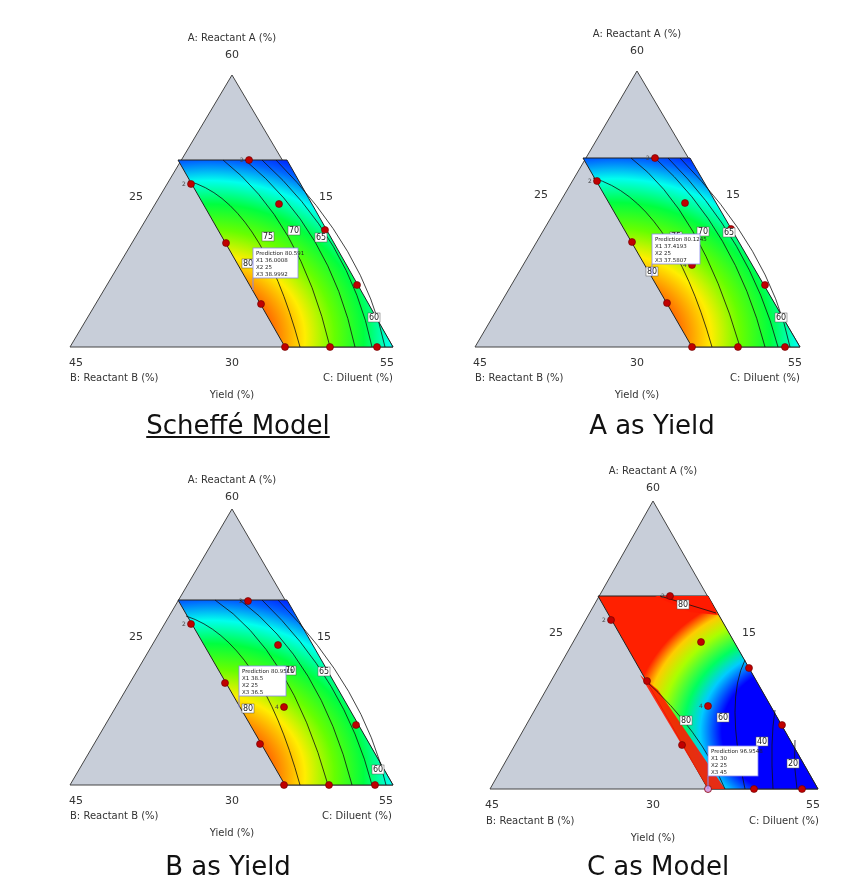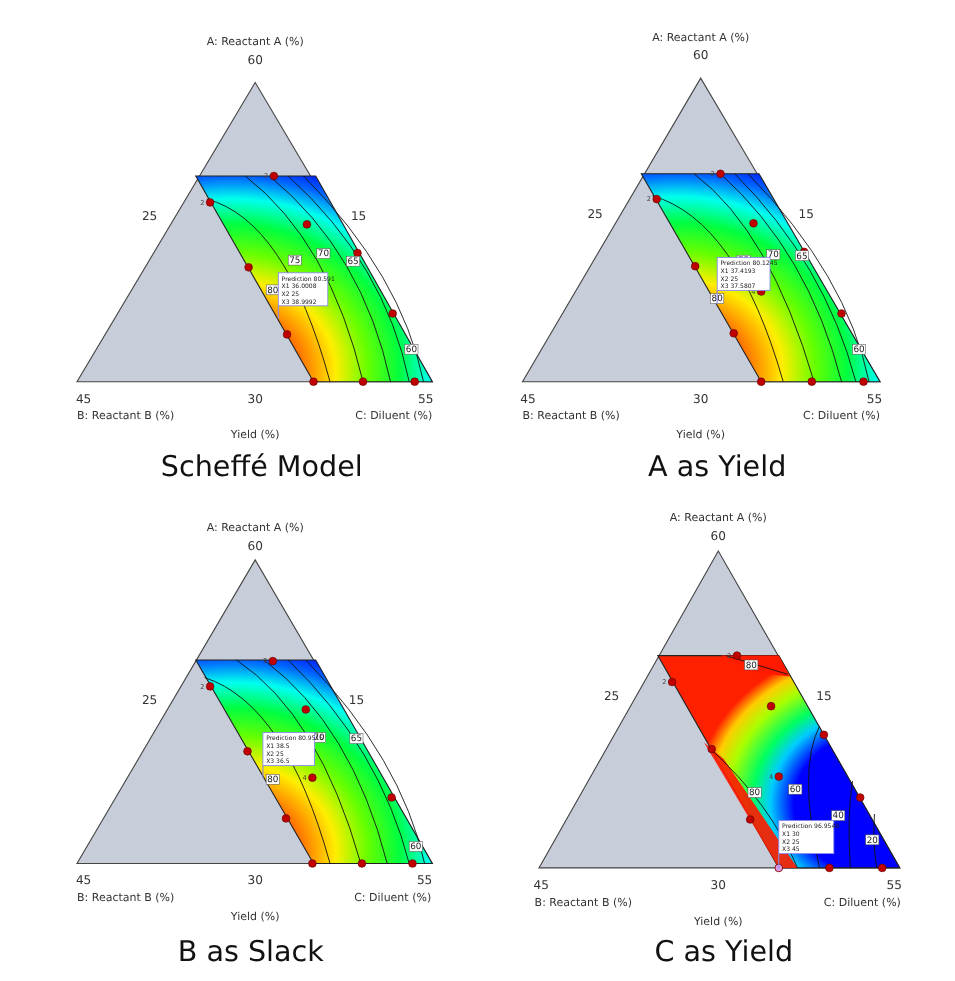--- a/index.html
+++ b/index.html
@@ -279,16 +279,16 @@
     <text class="tick-label" x="749" y="636" text-anchor="middle">15</text>
     <text class="tick-label" x="492" y="808" text-anchor="middle">45</text>
     <text class="tick-label" x="653" y="808" text-anchor="middle">30</text>
     <text class="tick-label" x="813" y="808" text-anchor="middle">55</text>
     <text class="ax-label" x="486" y="824">B: Reactant B (%)</text>
     <text class="ax-label" x="819" y="824" text-anchor="end">C: Diluent (%)</text>
     <text class="ax-label" x="653" y="841" text-anchor="middle">Yield (%)</text>
   </g>
 </svg>
 
-<div class="caption" style="left:58px;top:410px;">Scheffé Model</div>
+<div class="caption" style="left:58px;top:410px;text-decoration:underline;">Scheffé Model</div>
 <div class="caption" style="left:472px;top:410px;">A as Yield</div>
-<div class="caption" style="left:48px;top:851px;">B as Slack</div>
-<div class="caption" style="left:478px;top:851px;">C as Yield</div>
+<div class="caption" style="left:48px;top:851px;">B as Yield</div>
+<div class="caption" style="left:478px;top:851px;">C as Model</div>
 
 </body></html>

